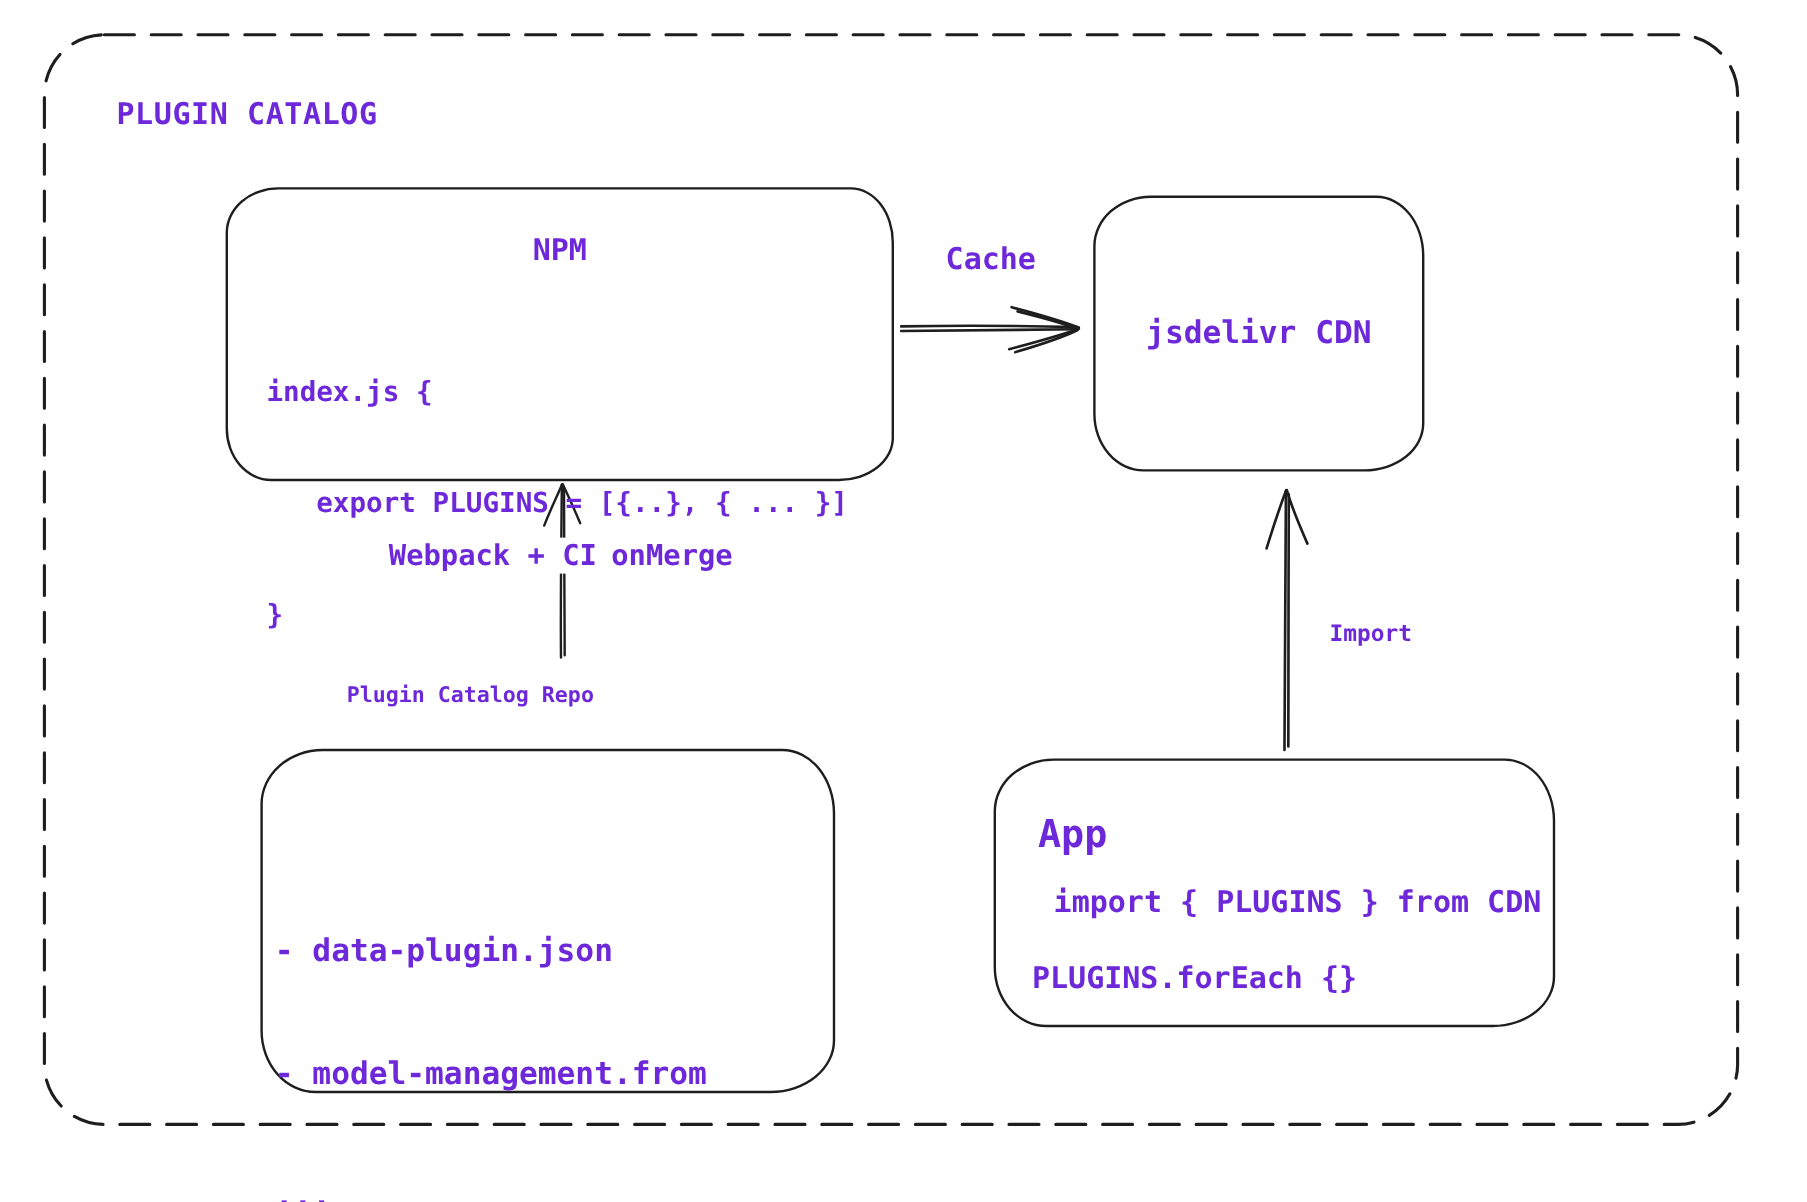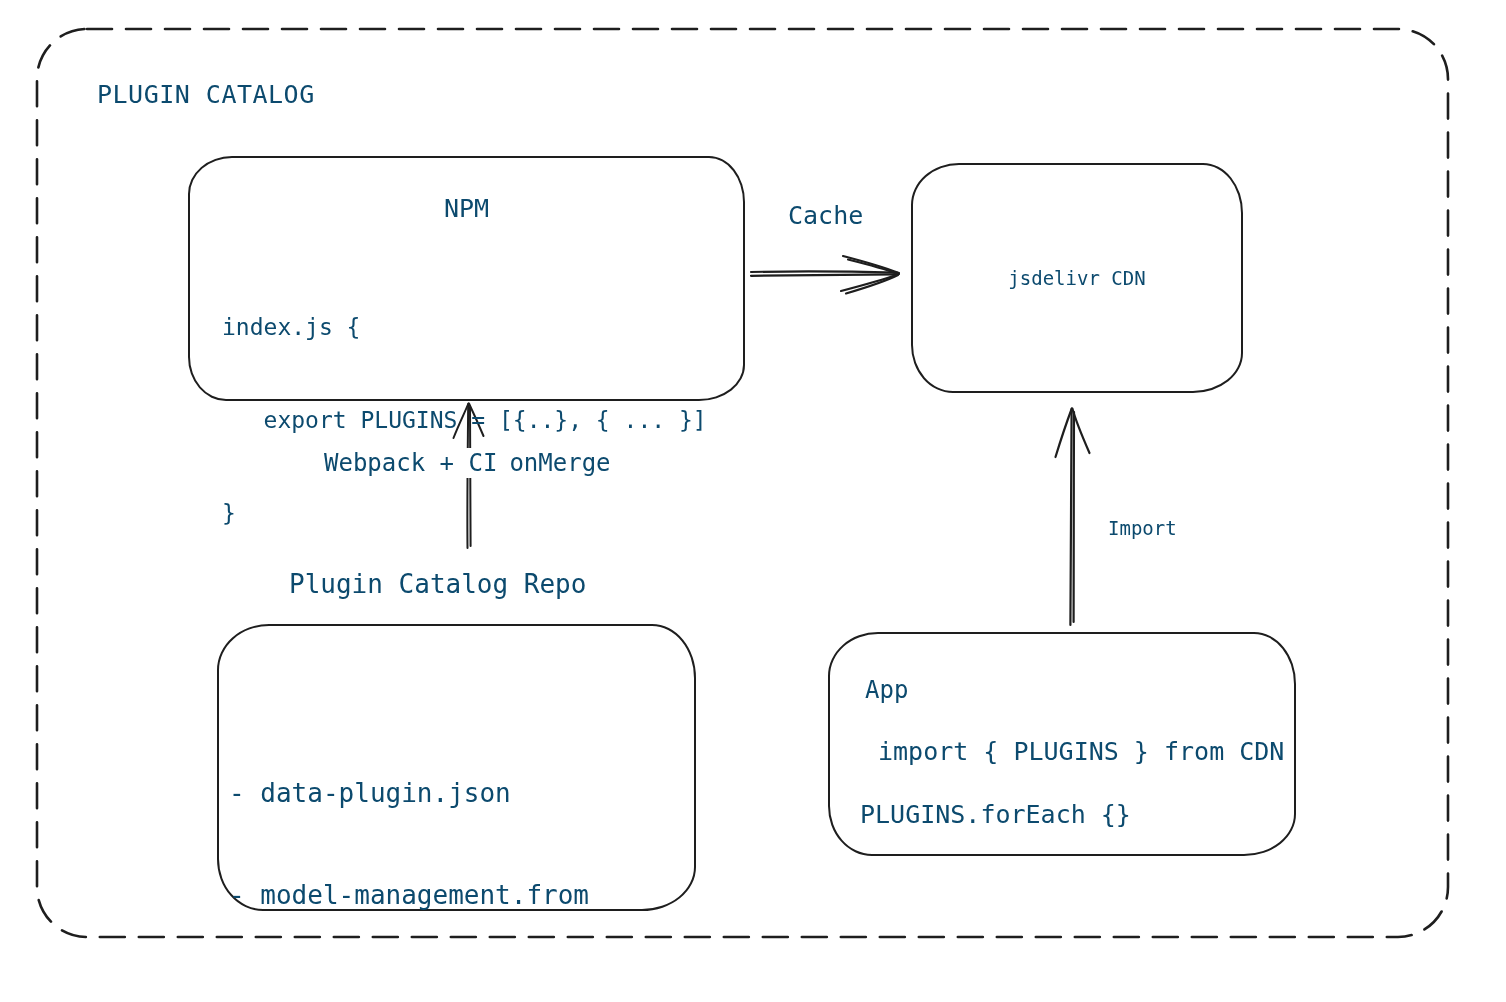--- a/index.html
+++ b/index.html
@@ -6,22 +6,23 @@
     margin: 0;
     padding: 0;
     background: #ffffff;
   }
   .canvas {
     position: relative;
     width: 1506px;
     height: 1002px;
     background: #ffffff;
     font-family: "DejaVu Sans Mono", "Liberation Mono", monospace;
-    color: #0c4a6e;
+    color: #6d28d9;
     overflow: hidden;
+    font-weight: bold;
   }
   .strokes {
     position: absolute;
     left: 0;
     top: 0;
     z-index: 1;
     pointer-events: none;
   }
   .label {
     position: absolute;
@@ -60,27 +61,27 @@
     position: absolute;
     left: 32px;
     top: 92px;
     font-size: 23px;
     line-height: 31px;
     white-space: pre;
   }
   .cdn-box {
     left: 911px;
     top: 163px;
-    width: 332px;
+    width: 276px;
     height: 230px;
     border-radius: 48px 40px 50px 42px / 42px 50px 40px 48px;
     display: flex;
     align-items: center;
     justify-content: center;
-    font-size: 19px;
+    font-size: 26px;
   }
   .cache-label {
     left: 788px;
     top: 201px;
     font-size: 25px;
   }
   .build-labels {
     position: absolute;
     left: 318px;
     top: 448px;
@@ -93,21 +94,21 @@
     line-height: 30px;
   }
   .build-labels span {
     background: #ffffff;
     padding: 0 6px;
     white-space: pre;
   }
   .repo-title {
     left: 289px;
     top: 569px;
-    font-size: 26px;
+    font-size: 18px;
   }
   .repo-box {
     left: 217px;
     top: 624px;
     width: 479px;
     height: 287px;
     border-radius: 52px 44px 54px 46px / 46px 54px 44px 52px;
   }
   .repo-files {
     position: absolute;
@@ -121,21 +122,21 @@
     left: 828px;
     top: 632px;
     width: 468px;
     height: 224px;
     border-radius: 50px 42px 52px 44px / 44px 52px 42px 50px;
   }
   .app-title {
     position: absolute;
     left: 35px;
     top: 42px;
-    font-size: 24px;
+    font-size: 32px;
   }
   .app-line1 {
     position: absolute;
     left: 48px;
     top: 103px;
     font-size: 25px;
     white-space: pre;
   }
   .app-line2 {
     position: absolute;

